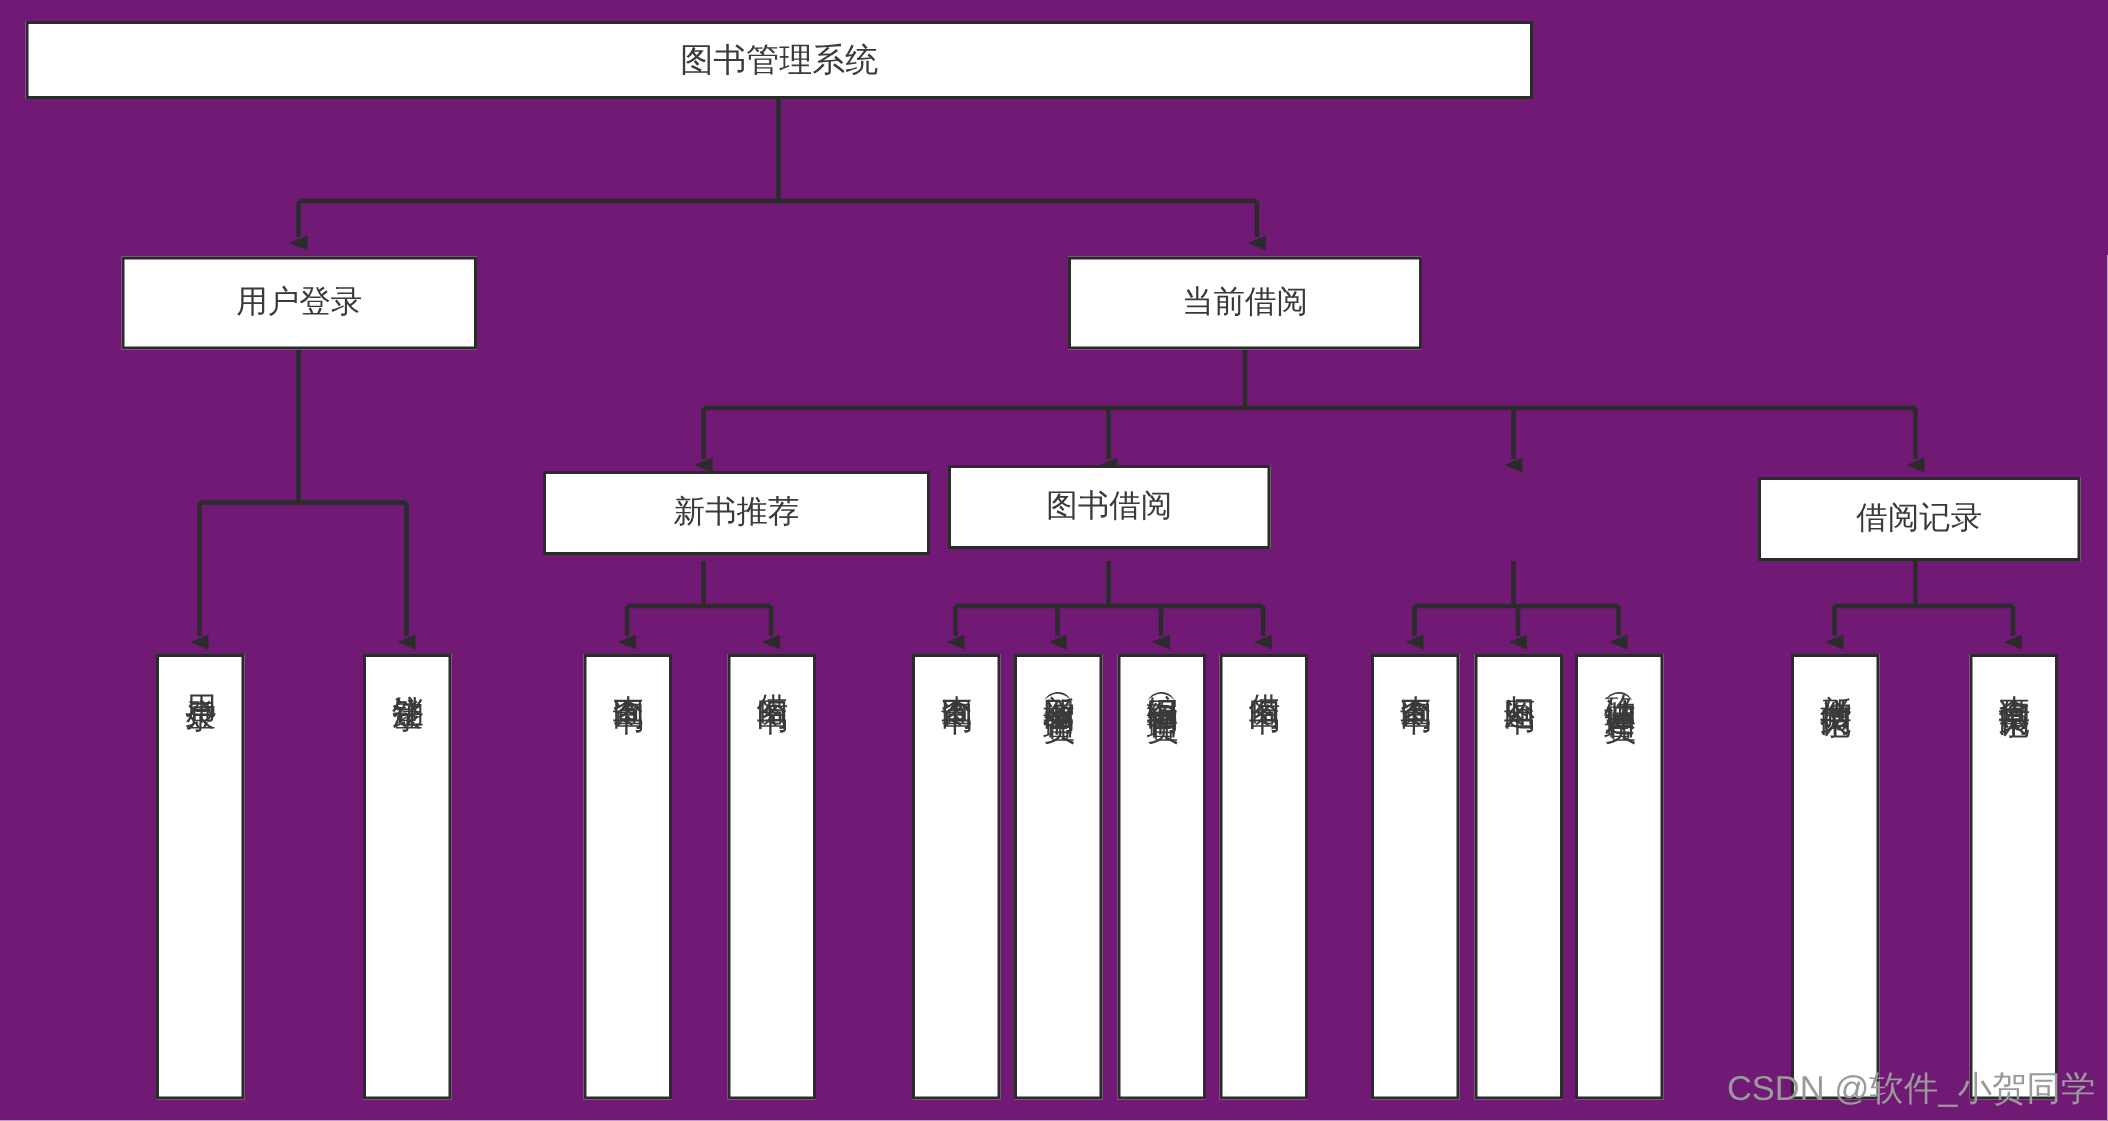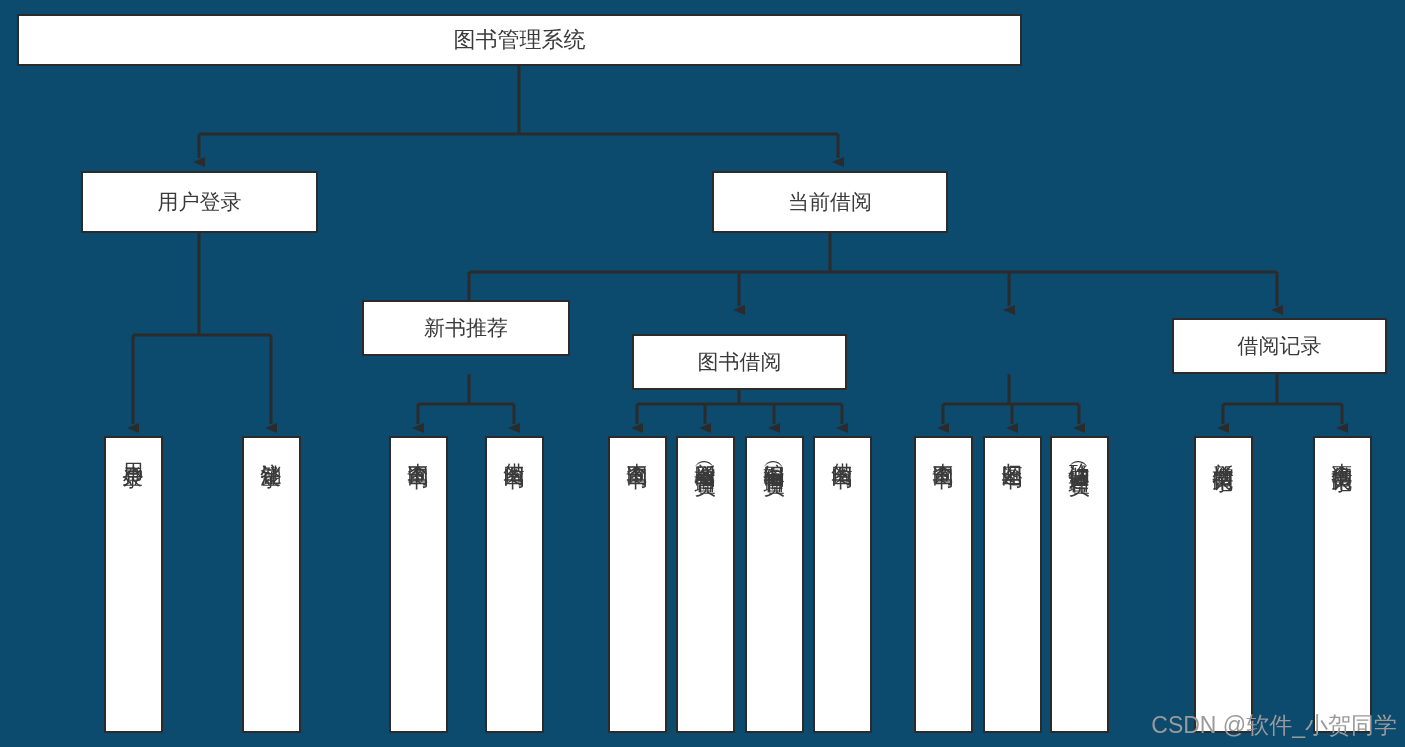--- a/index.html
+++ b/index.html
@@ -7,21 +7,21 @@
     padding: 0;
     background: #ffffff;
   }
   body {
     font-family: "Liberation Sans", "DejaVu Sans", sans-serif;
   }
   #canvas {
     position: relative;
     width: 1405px;
     height: 747px;
-    background: #0c4a6e;
+    background: #701a75;
     overflow: hidden;
   }
   svg.edges {
     position: absolute;
     left: 0;
     top: 0;
     width: 1405px;
     height: 747px;
     pointer-events: none;
   }
@@ -134,25 +134,25 @@
   </div>
 
   <div class="node h" style="left:81px; top:171px; width:237px; height:62px;">
     <span class="label">用户登录</span>
   </div>
 
   <div class="node h" style="left:712px; top:171px; width:236px; height:62px;">
     <span class="label">当前借阅</span>
   </div>
 
-  <div class="node h" style="left:362px; top:300px; width:208px; height:56px;">
+  <div class="node h" style="left:362px; top:314px; width:258px; height:56px;">
     <span class="label">新书推荐</span>
   </div>
 
-  <div class="node h" style="left:632px; top:334px; width:215px; height:56px;">
+  <div class="node h" style="left:632px; top:310px; width:215px; height:56px;">
     <span class="label">图书借阅</span>
   </div>
 
 
   <div class="node h" style="left:1172px; top:318px; width:215px; height:56px;">
     <span class="label">借阅记录</span>
   </div>
 
   <div class="node v" style="left:104px; top:436px; width:59px; height:297px;">
     <span class="label">用户登录</span>

